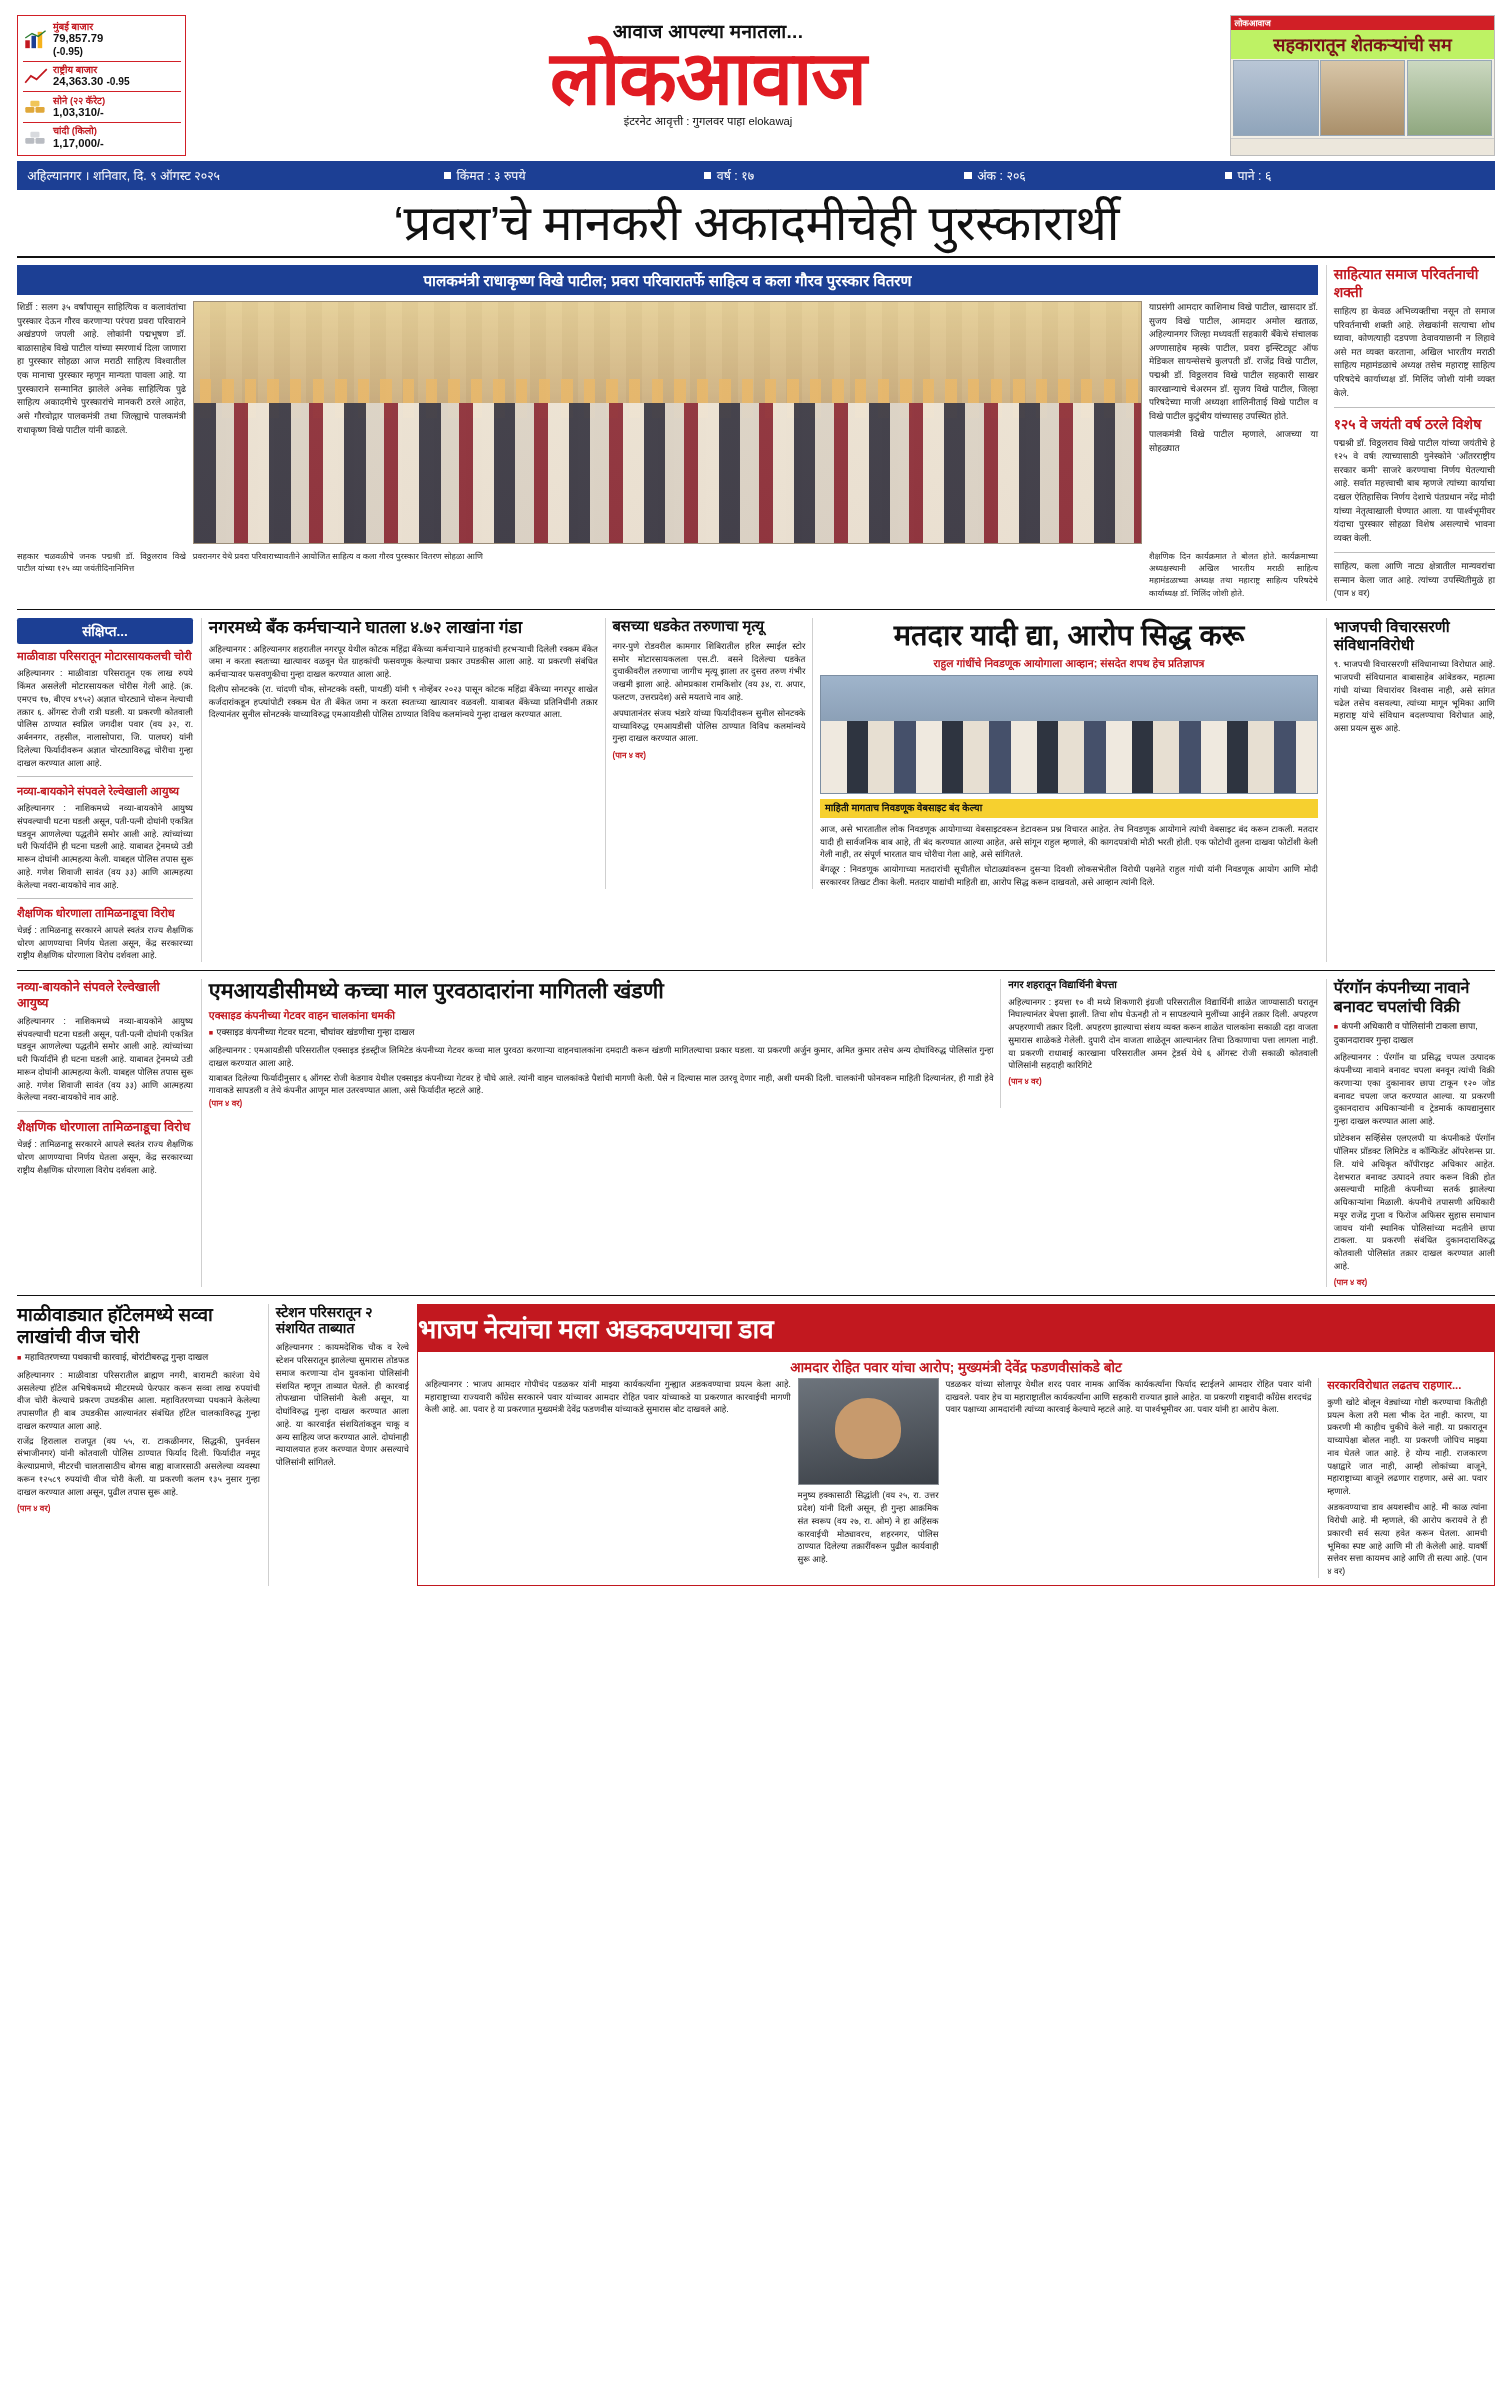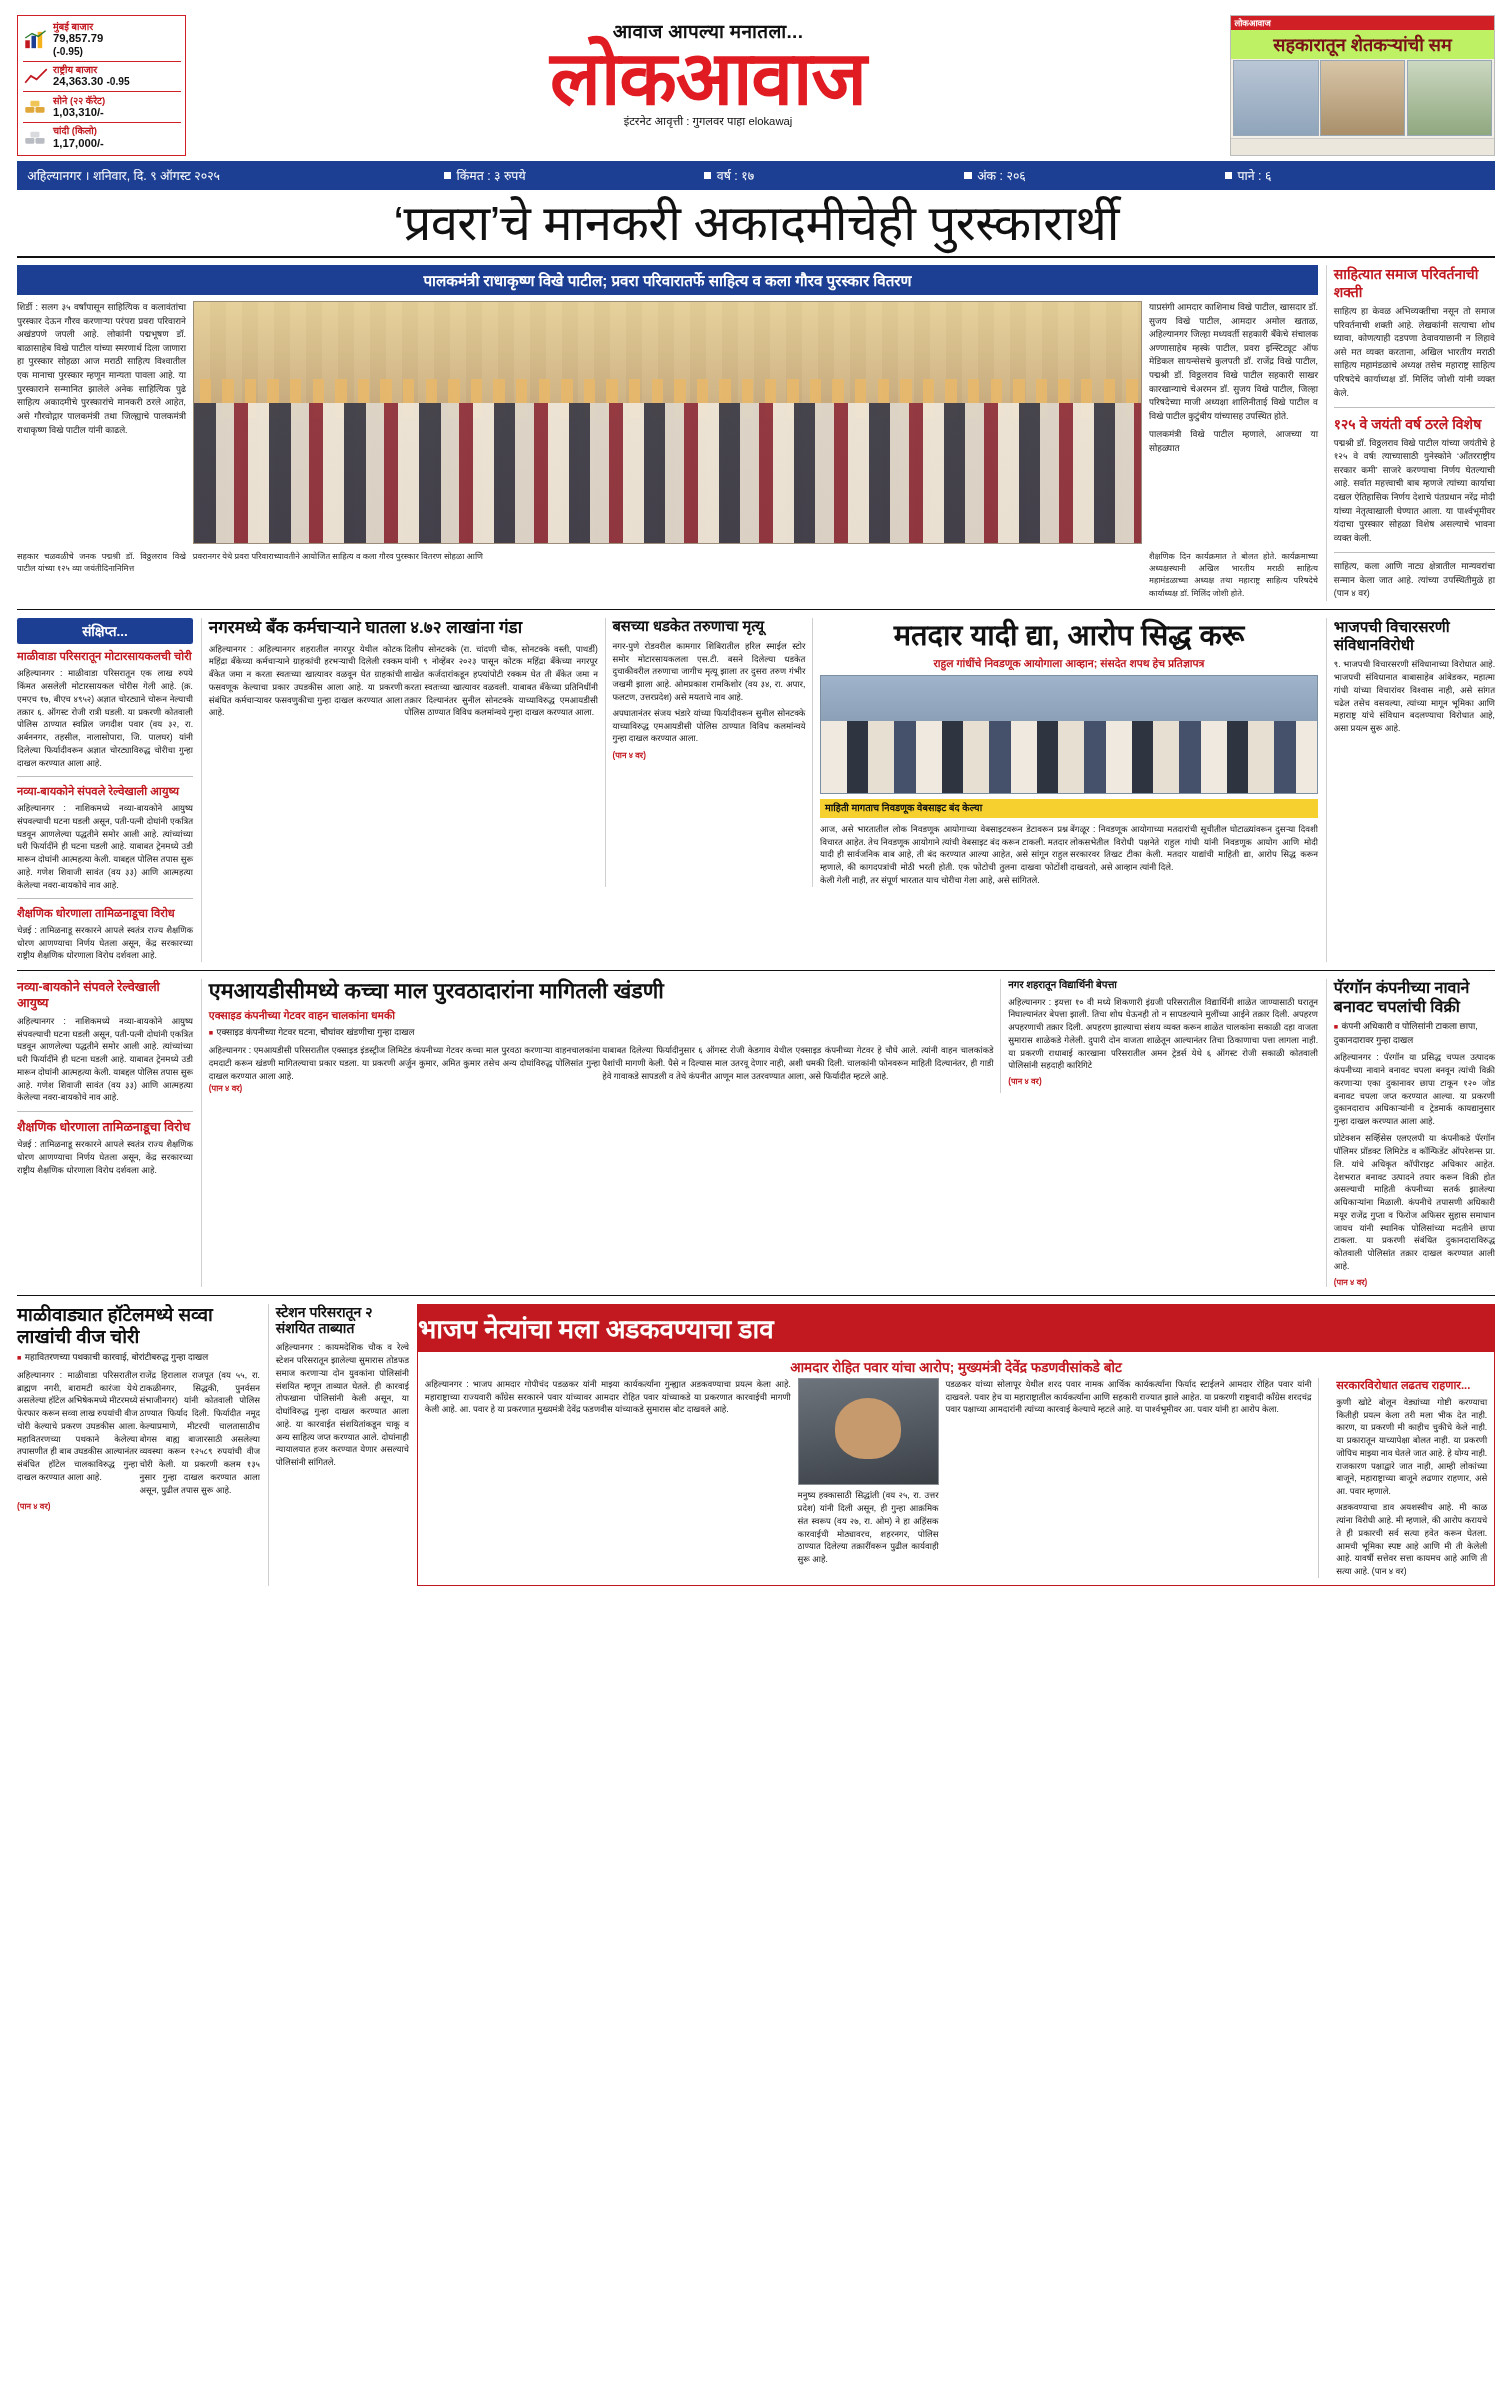--- a/index.html
+++ b/index.html
@@ -97,21 +97,21 @@
 
   .story-h { font-size:17px; font-weight:bold; line-height:1.18; }
   .story-h.big { font-size:21.5px; }
   .story-h.huge { font-size:29px; }
   .story-sub-red { color:#c2181f; font-size:10.7px; font-weight:bold; line-height:1.4; }
   .bullet-line { font-size:8.8px; line-height:1.5; }
   .bullet::before { content:"\25A0"; color:#c2181f; margin-right:3.4px; font-size:7.3px; }
   .small-body { font-size:8.5px; line-height:1.5; text-align:justify; }
   .jump { color:#c2181f; font-weight:bold; font-size:8.2px; }
 
-  .colwrap2 { display:flex; gap:2px; }
+  .colwrap2 { display:flex; gap:2px;flex-direction:column; }
   .colwrap3 { display:flex; gap:6.8px; }
   .c { flex:1; }
 
   .yellow-head {
     background:#f6d02f; color:#111; font-weight:bold; font-size:9.6px;
     padding:3.4px 5.1px; line-height:1.35;
   }
   .redband {
     background:#c2181f; color:#fff; font-weight:bold; 
     font-size:26px; padding:5.6px 0;
@@ -393,21 +393,21 @@
     <div style="flex:1; border:0.6px solid #c2181f; padding:0">
       <div class="redband">भाजप नेत्यांचा मला अडकवण्याचा डाव</div>
       <div class="redsub">आमदार रोहित पवार यांचा आरोप; मुख्यमंत्री देवेंद्र फडणवीसांकडे बोट</div>
       <div style="display:flex; gap:6.8px; padding:0 6.8px 6.8px 6.8px">
         <div style="flex:1" class="small-body">अहिल्यानगर : भाजप आमदार गोपीचंद पडळकर यांनी माझ्या कार्यकर्त्यांना गुन्ह्यात अडकवण्याचा प्रयत्न केला आहे. महाराष्ट्राच्या राज्यवारी कॉंग्रेस सरकारने पवार यांच्यावर आमदार रोहित पवार यांच्याकडे या प्रकरणात कारवाईची मागणी केली आहे. आ. पवार हे या प्रकरणात मुख्यमंत्री देवेंद्र फडणवीस यांच्याकडे सुमारास बोट दाखवले आहे.</div>
         <div style="width:141px">
           <div class="portrait"></div>
           <div class="small-body mt8">मनुष्य हक्कासाठी सिद्धांती (वय २५, रा. उत्तर प्रदेश) यांनी दिली असून, ही गुन्हा आक्रमिक संत स्वरूप (वय २७, रा. ओम) ने हा अहिंसक कारवाईची मोठ्यावरच, शहरनगर, पोलिस ठाण्यात दिलेल्या तक्रारींवरून पुढील कार्यवाही सुरू आहे.</div>
         </div>
         <div style="flex:1" class="small-body">पडळकर यांच्या सोलापूर येथील शरद पवार नामक आर्थिक कार्यकर्त्यांना फिर्याद स्टाईलने आमदार रोहित पवार यांनी दाखवले. पवार हेच या महाराष्ट्रातील कार्यकर्त्यांना आणि सहकारी राज्यात झाले आहेत. या प्रकरणी राष्ट्रवादी काँग्रेस शरदचंद्र पवार पक्षाच्या आमदारांनी त्यांच्या कारवाई केल्याचे म्हटले आहे. या पार्श्वभूमीवर आ. पवार यांनी हा आरोप केला.</div>
-        <div style="width:169px; border-left:0.6px solid #c9c9c9; padding-left:17px">
+        <div style="width:169px; border-left:0.6px solid #c9c9c9; padding-left:8px">
           <div class="sec-title-red" style="font-size:11.3px">सरकारविरोधात लढतच राहणार...</div>
           <div class="small-body mt6">कुणी खोटे बोलून वेड्यांच्या गोष्टी करण्याचा कितीही प्रयत्न केला तरी मला भीक देत नाही. कारण, या प्रकरणी मी काहीच चुकीचे केले नाही. या प्रकारातून याच्यापेक्षा बोलत नाही. या प्रकरणी जोपिच माझ्या नाव घेतले जात आहे. हे योग्य नाही. राजकारण पक्षाद्वारे जात नाही, आम्ही लोकांच्या बाजूने, महाराष्ट्राच्या बाजूने लढणार राहणार, असे आ. पवार म्हणाले.</div>
           <div class="small-body mt6">अडकवण्याचा डाव अयशस्वीच आहे. मी काळ त्यांना विरोधी आहे. मी म्हणाले, की आरोप करायचे ते ही प्रकारची सर्व सत्या हवेत करून घेतला. आमची भूमिका स्पष्ट आहे आणि मी ती केलेली आहे. यावर्षी सत्तेवर सत्ता कायमच आहे आणि ती सत्या आहे. (पान ४ वर)</div>
         </div>
       </div>
     </div>
   </div>
 
 </div>
 

